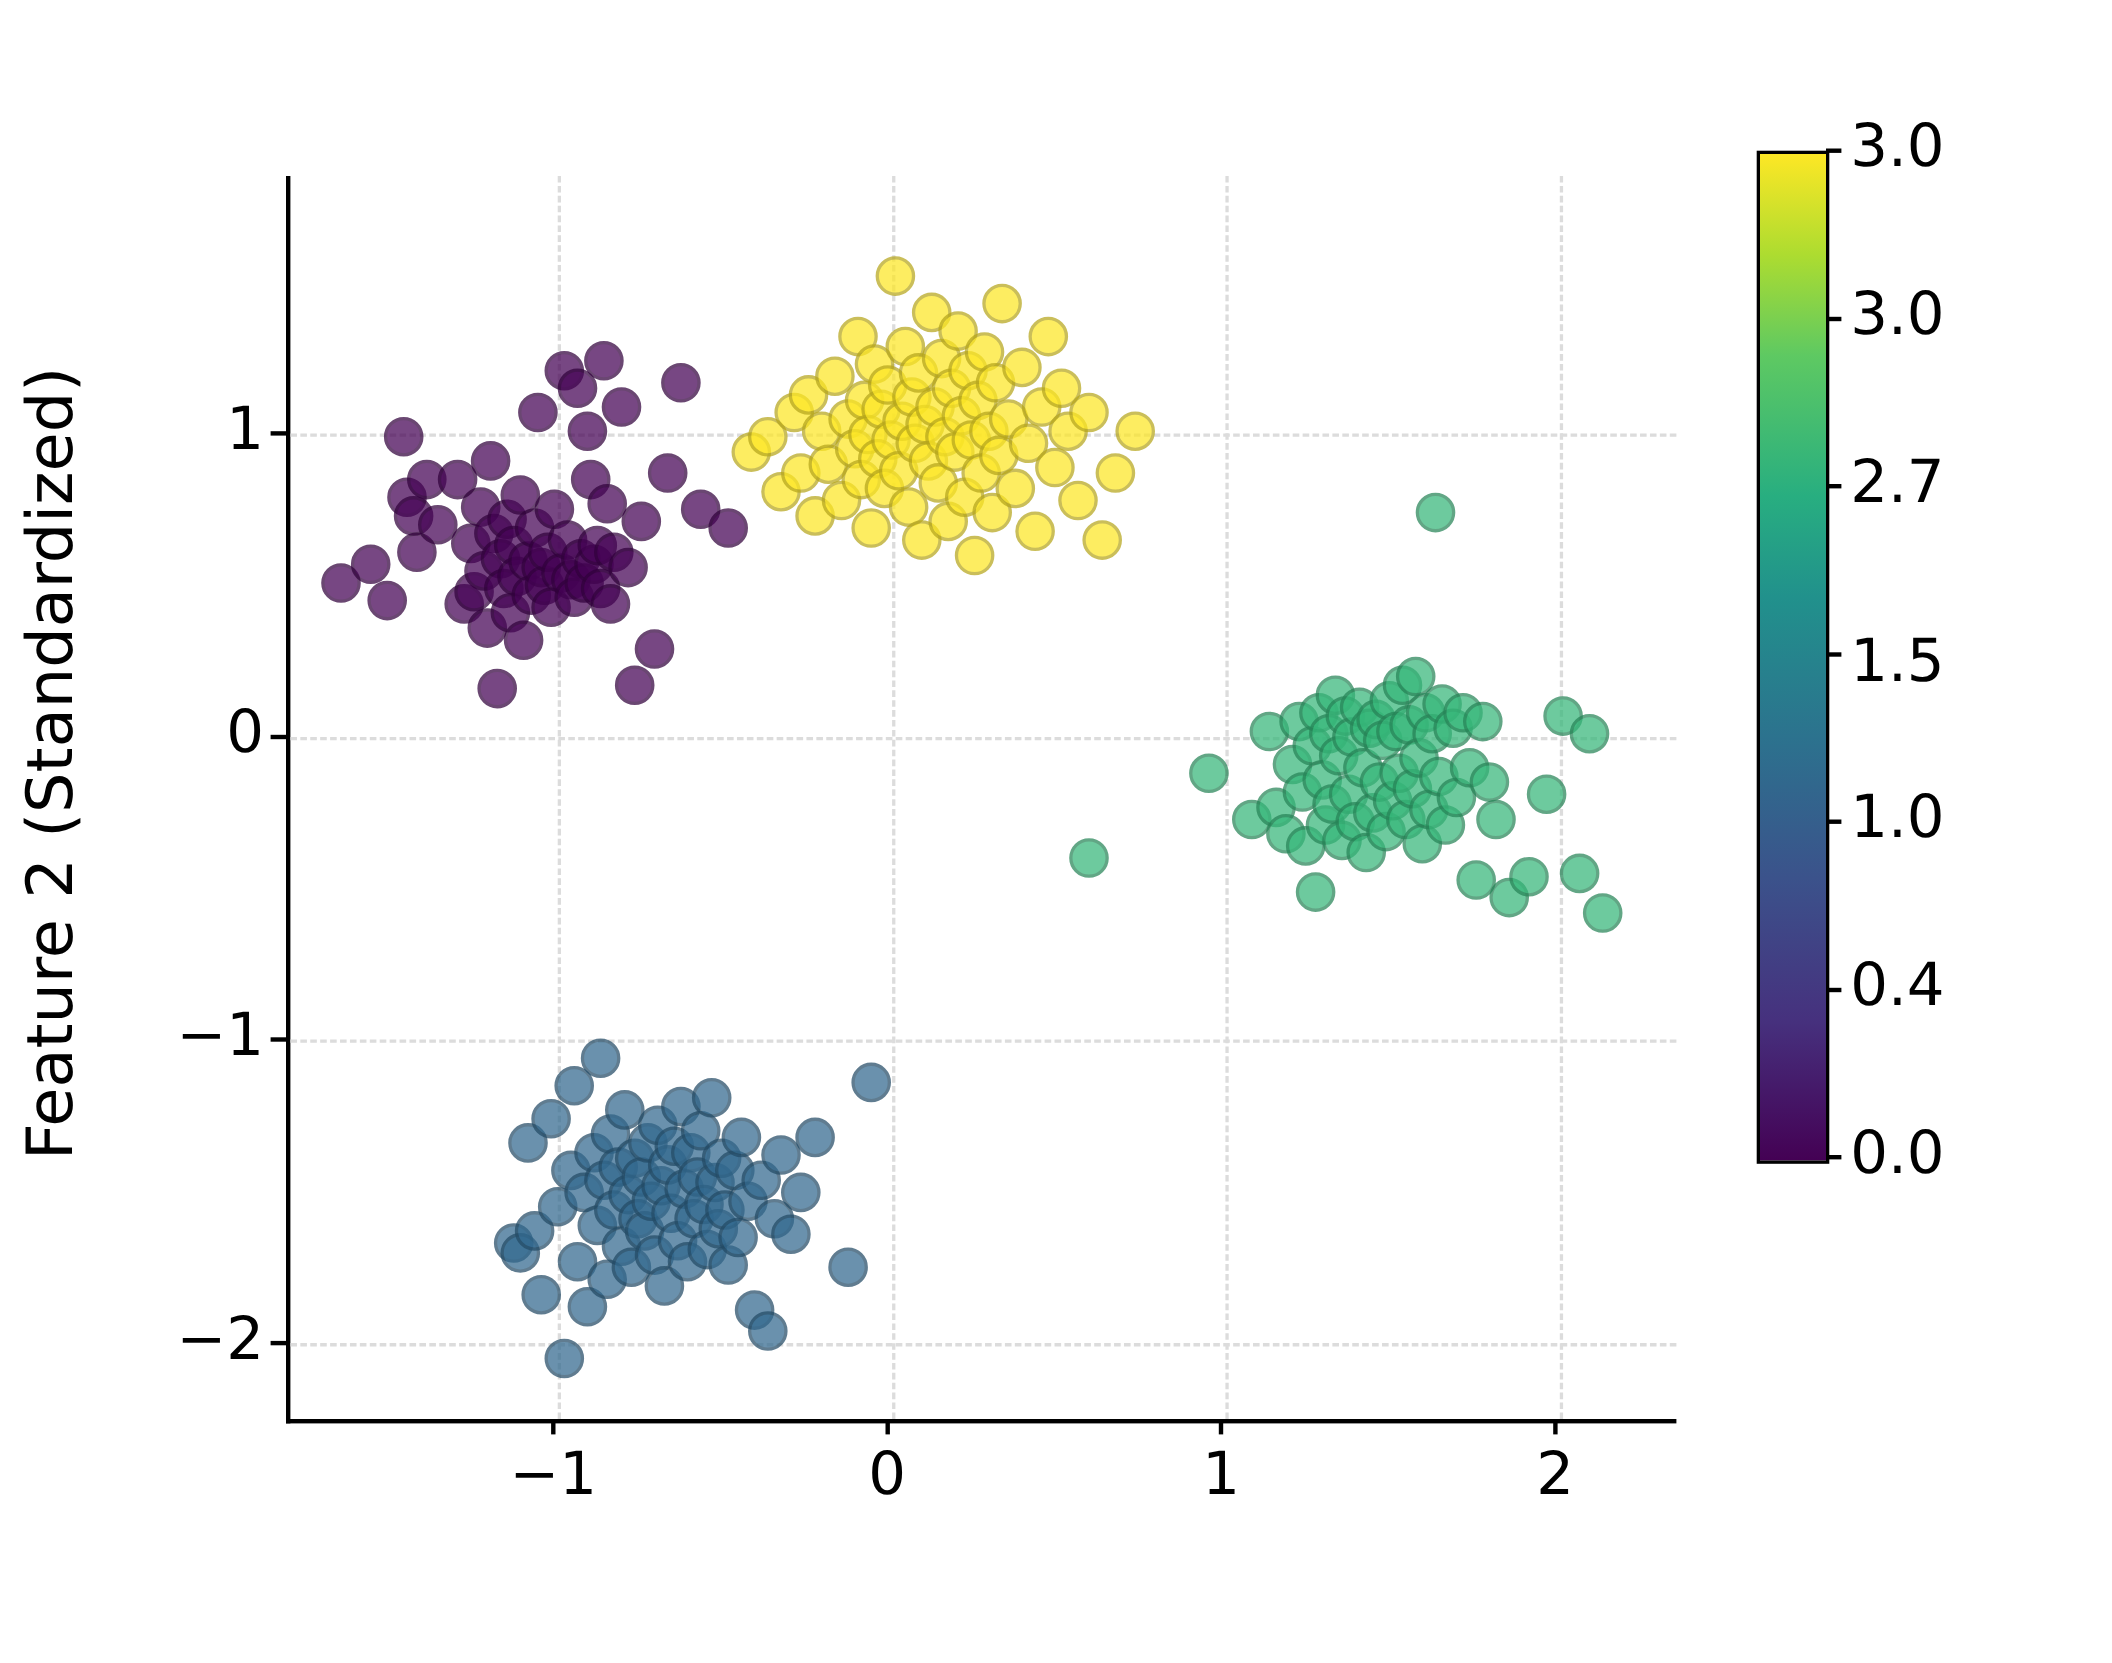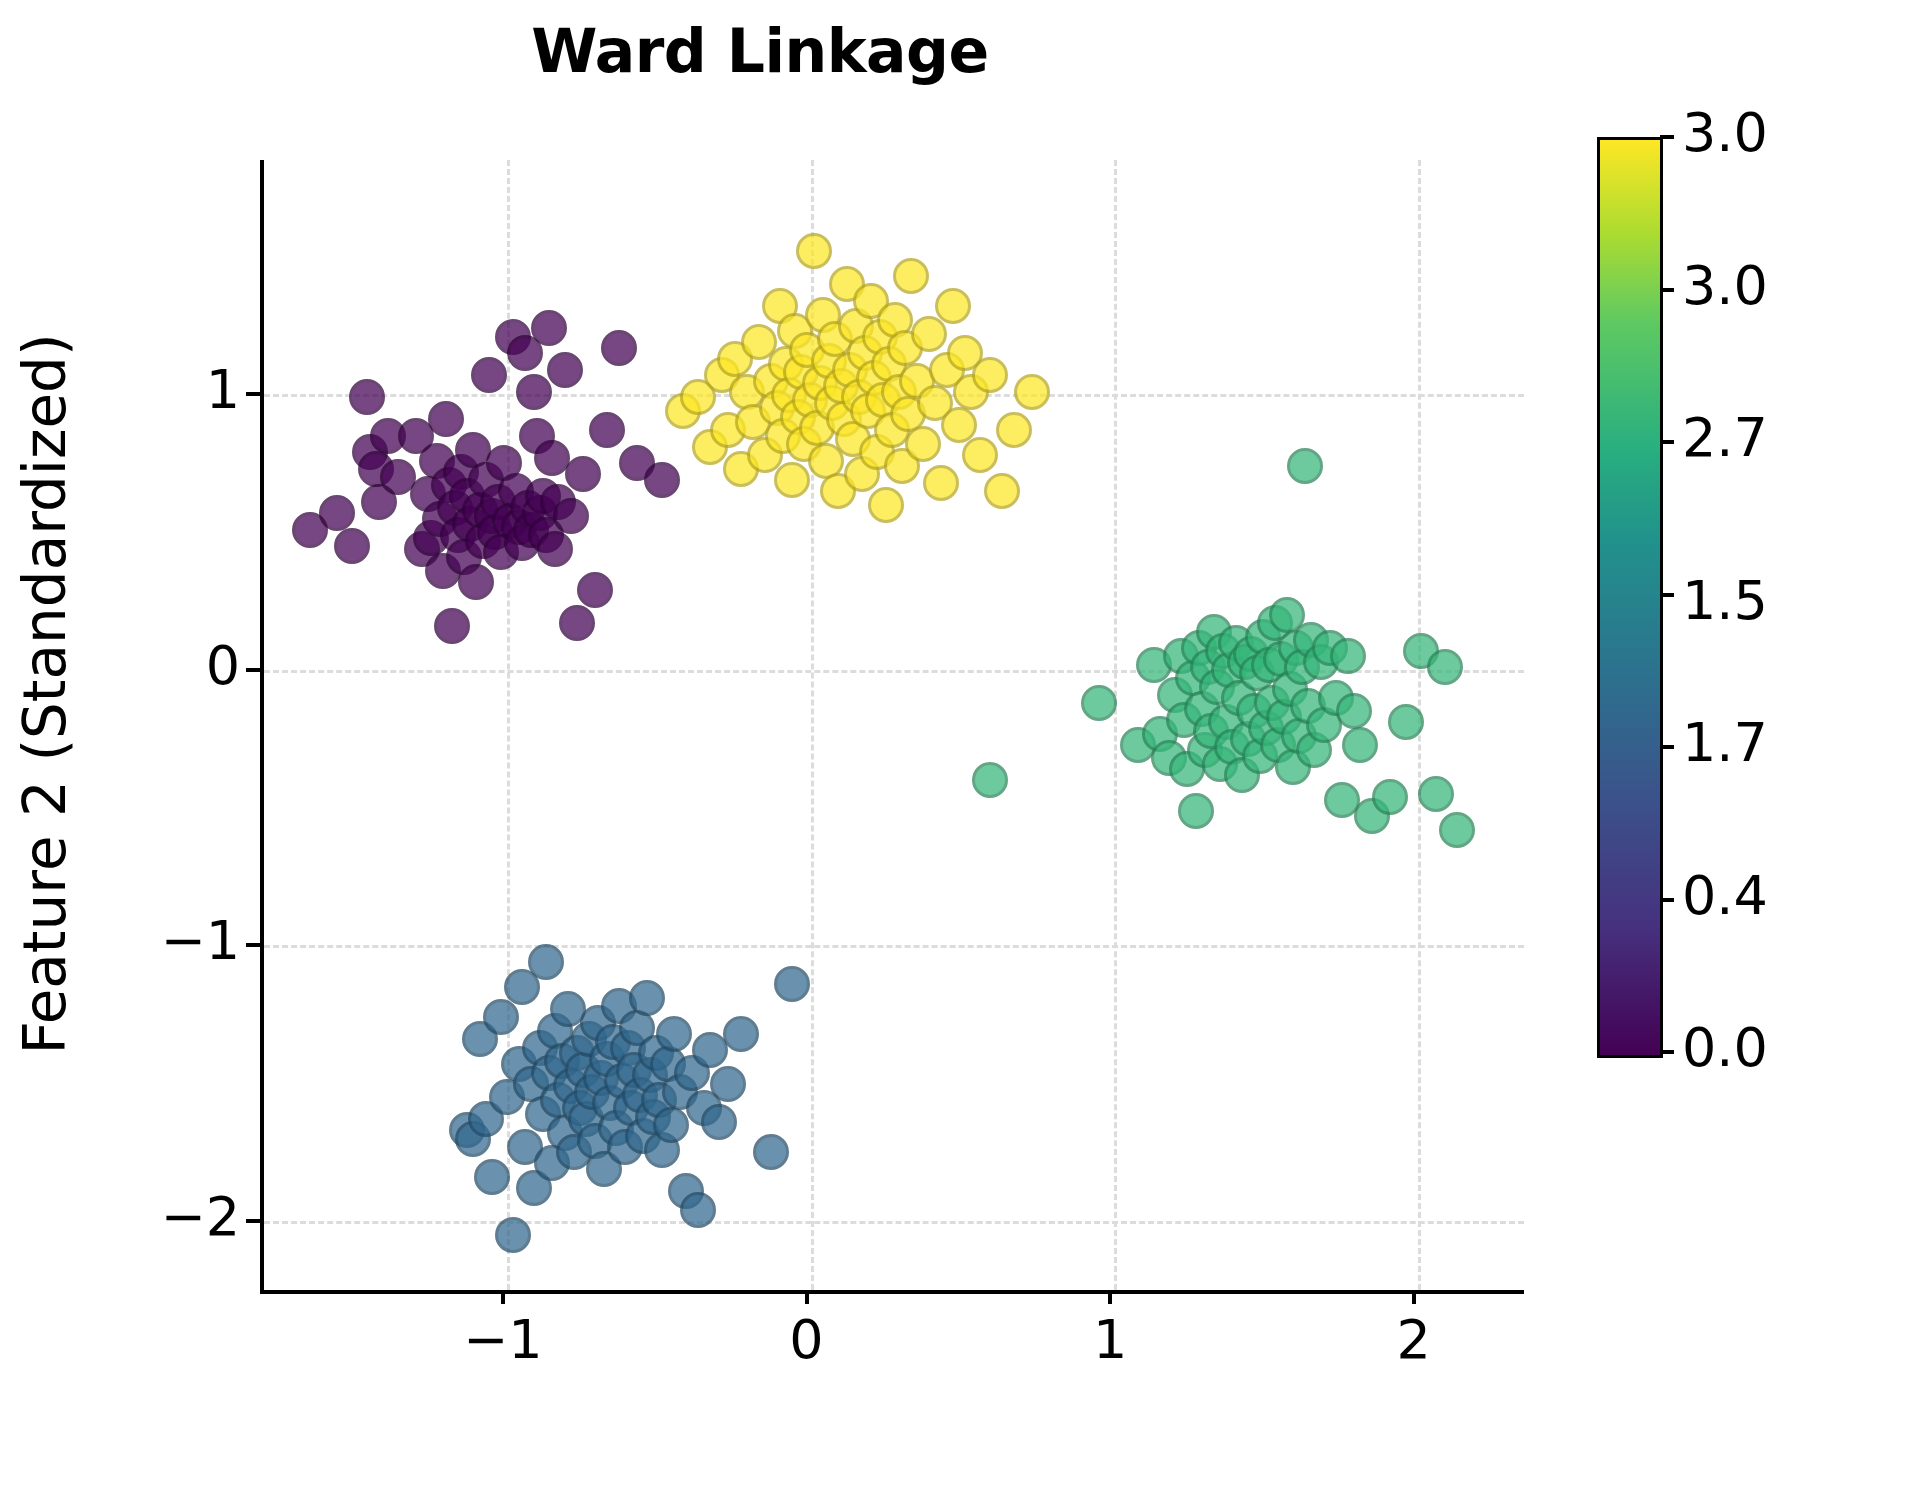--- a/index.html
+++ b/index.html
@@ -58,21 +58,20 @@
       #21918c 56%, #28ae80 66%, #5ec962 80%, #addc30 90%, #fde725 100%);
   }
   .cbtick-mark{position:absolute;left:1660px;height:0;width:14px;border-top:4px solid #000;}
   .cbtick-lab{position:absolute;left:1682px;font-size:54px;color:#000;margin-top:-36px;white-space:nowrap;}
 </style>
 </head>
 <body>
 
 <div id="root">
 
-  <div id="title">Ward Linkage</div>
 
   <div id="plot-area">
     <div id="grid">
         <div class="gline-v" style="left: 242.892px;"></div>
         <div class="gline-v" style="left: 546.506px;"></div>
         <div class="gline-v" style="left: 850.12px;"></div>
         <div class="gline-v" style="left: 1153.73px;"></div>
         <div class="gline-h" style="top: 234.268px;"></div>
         <div class="gline-h" style="top: 509.878px;"></div>
         <div class="gline-h" style="top: 785.488px;"></div>
@@ -373,21 +372,21 @@
 
   <div id="ylabel">Feature 2 (Standardized)</div>
 
   <div id="cbar"></div>
   <div id="cbticks">
       <div class="cbtick-mark" style="top: 1050px;"></div>
       <div class="cbtick-lab" style="top: 1052px;">0.0</div>
       <div class="cbtick-mark" style="top: 897.5px;"></div>
       <div class="cbtick-lab" style="top: 899.5px;">0.4</div>
       <div class="cbtick-mark" style="top: 745px;"></div>
-      <div class="cbtick-lab" style="top: 747px;">1.7</div>
+      <div class="cbtick-lab" style="top: 747px;">1.0</div>
       <div class="cbtick-mark" style="top: 592.5px;"></div>
       <div class="cbtick-lab" style="top: 605px;">1.5</div>
       <div class="cbtick-mark" style="top: 440px;"></div>
       <div class="cbtick-lab" style="top: 442px;">2.7</div>
       <div class="cbtick-mark" style="top: 287.5px;"></div>
       <div class="cbtick-lab" style="top: 289.5px;">3.0</div>
       <div class="cbtick-mark" style="top: 135px;"></div>
       <div class="cbtick-lab" style="top: 137px; text-align: right;">3.0</div>
     </div>
 

